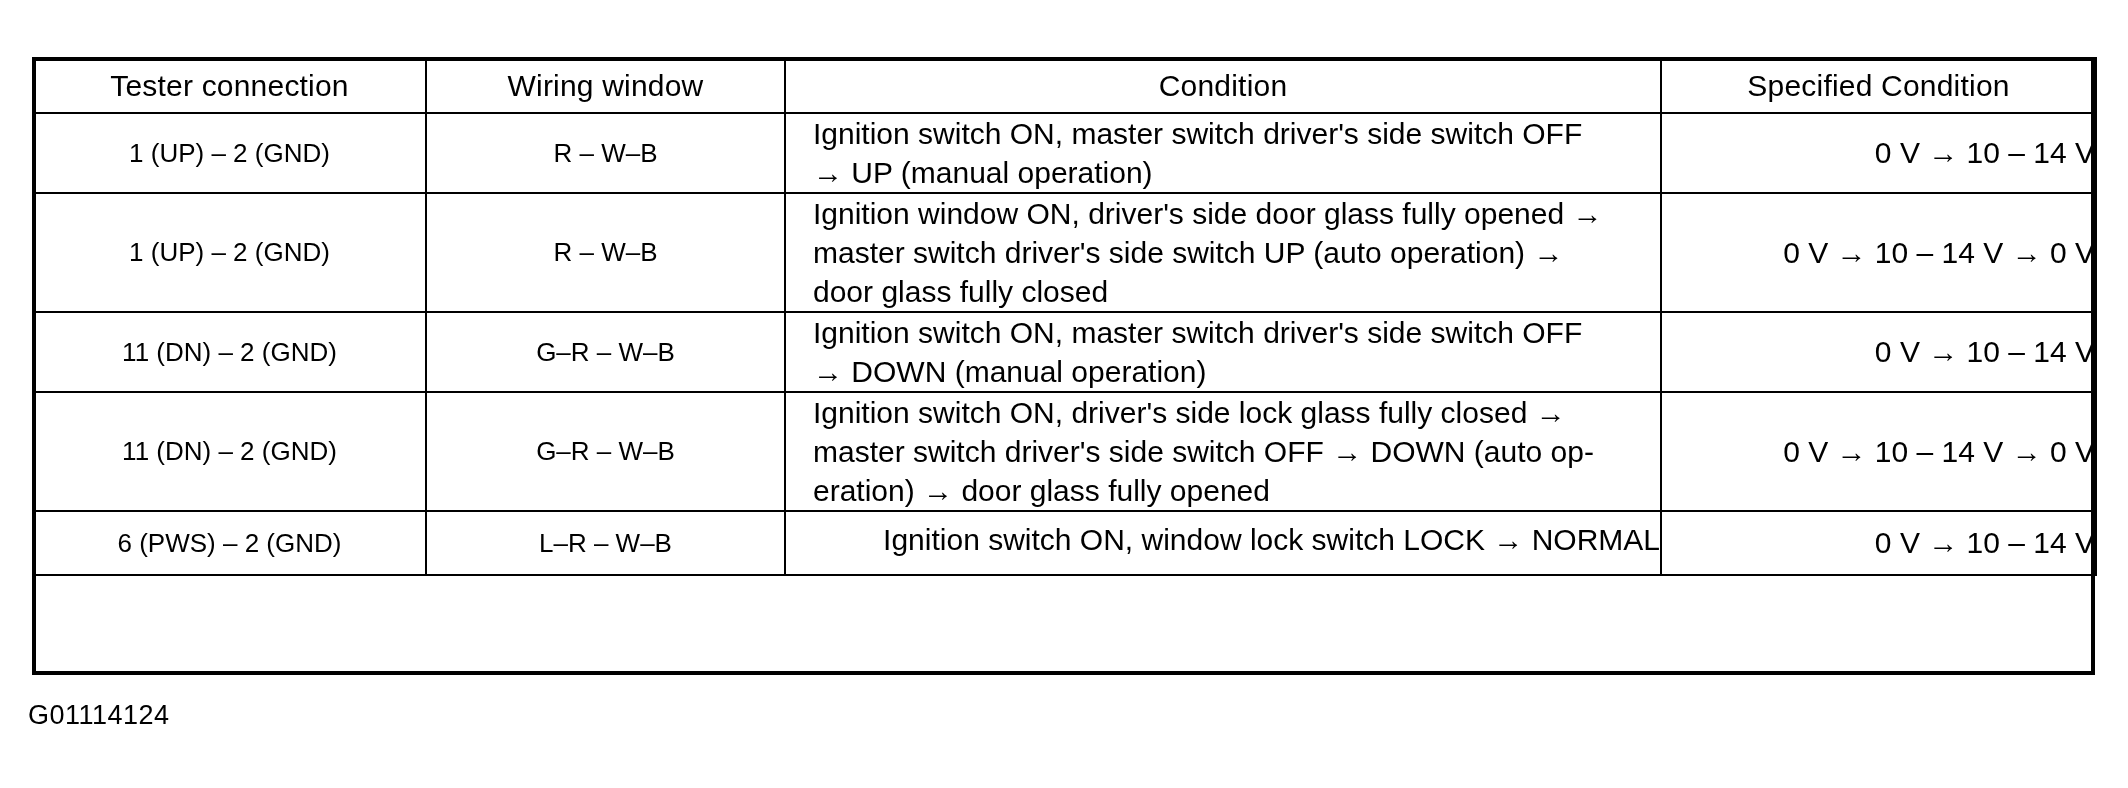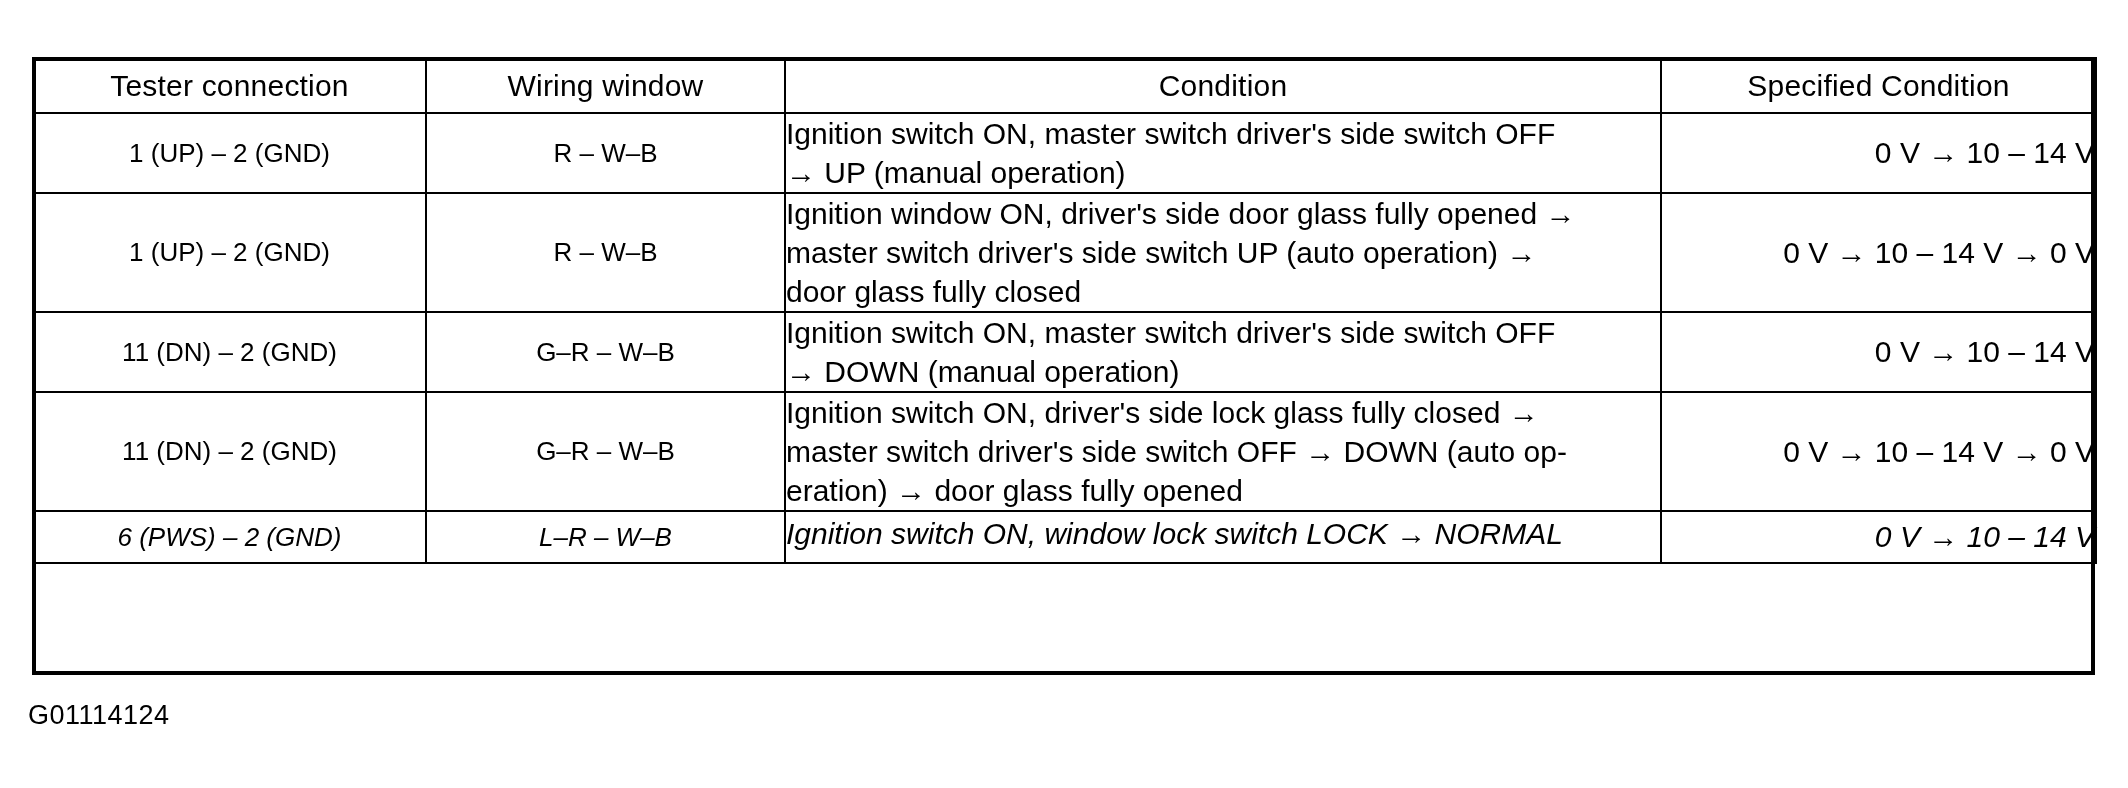--- a/index.html
+++ b/index.html
@@ -89,23 +89,23 @@
 
   .cell-spec {
     text-align: right;
     font-size: 30px;
     white-space: nowrap;
     padding: 0 10px 0 14px;
   }
 
   .r-tall  { height: 78px; }
   .r-tall3 { height: 118px; }
-  .r-short { height: 52px; font-style: italic; }
+  .r-short { height: 64px; }
 
-  .cond-line { display: block; }
+  .cond-line { display: block; margin-left: 27px; }
 
   .caption {
     position: absolute;
     left: 28px;
     top: 700px;
     font-size: 27px;
     letter-spacing: 0.5px;
     font-family: "Liberation Sans", sans-serif;
     text-align: right;
   }
@@ -169,21 +169,21 @@
           <span class="cond-line">Ignition switch ON, driver's side lock glass fully closed →</span>
           <span class="cond-line">master switch driver's side switch OFF → DOWN (auto op-</span>
           <span class="cond-line">eration) → door glass fully opened</span>
         </td>
         <td class="cell-spec">0 V → 10 – 14 V → 0 V</td>
       </tr>
 
       <tr class="r-short">
         <td class="cell-center">6 (PWS) – 2 (GND)</td>
         <td class="cell-center">L–R – W–B</td>
-        <td class="cell-cond" style="padding-top:0;padding-bottom:7px;">
+        <td class="cell-cond" style="padding-top:0;padding-bottom:7px;text-align:right;">
           <span class="cond-line">Ignition switch ON, window lock switch LOCK → NORMAL</span>
         </td>
         <td class="cell-spec">0 V → 10 – 14 V</td>
       </tr>
     </tbody>
   </table>
 
   <div class="table-frame"></div>
 
   <div class="caption">G01114124</div>

